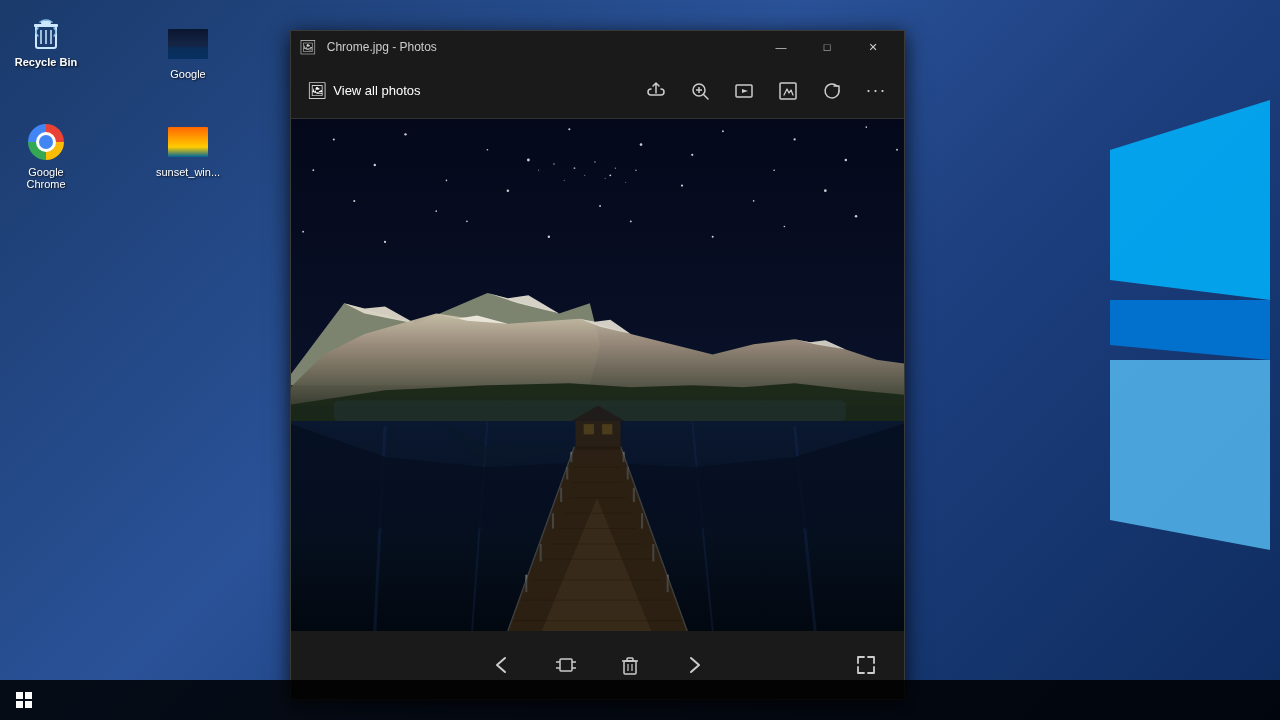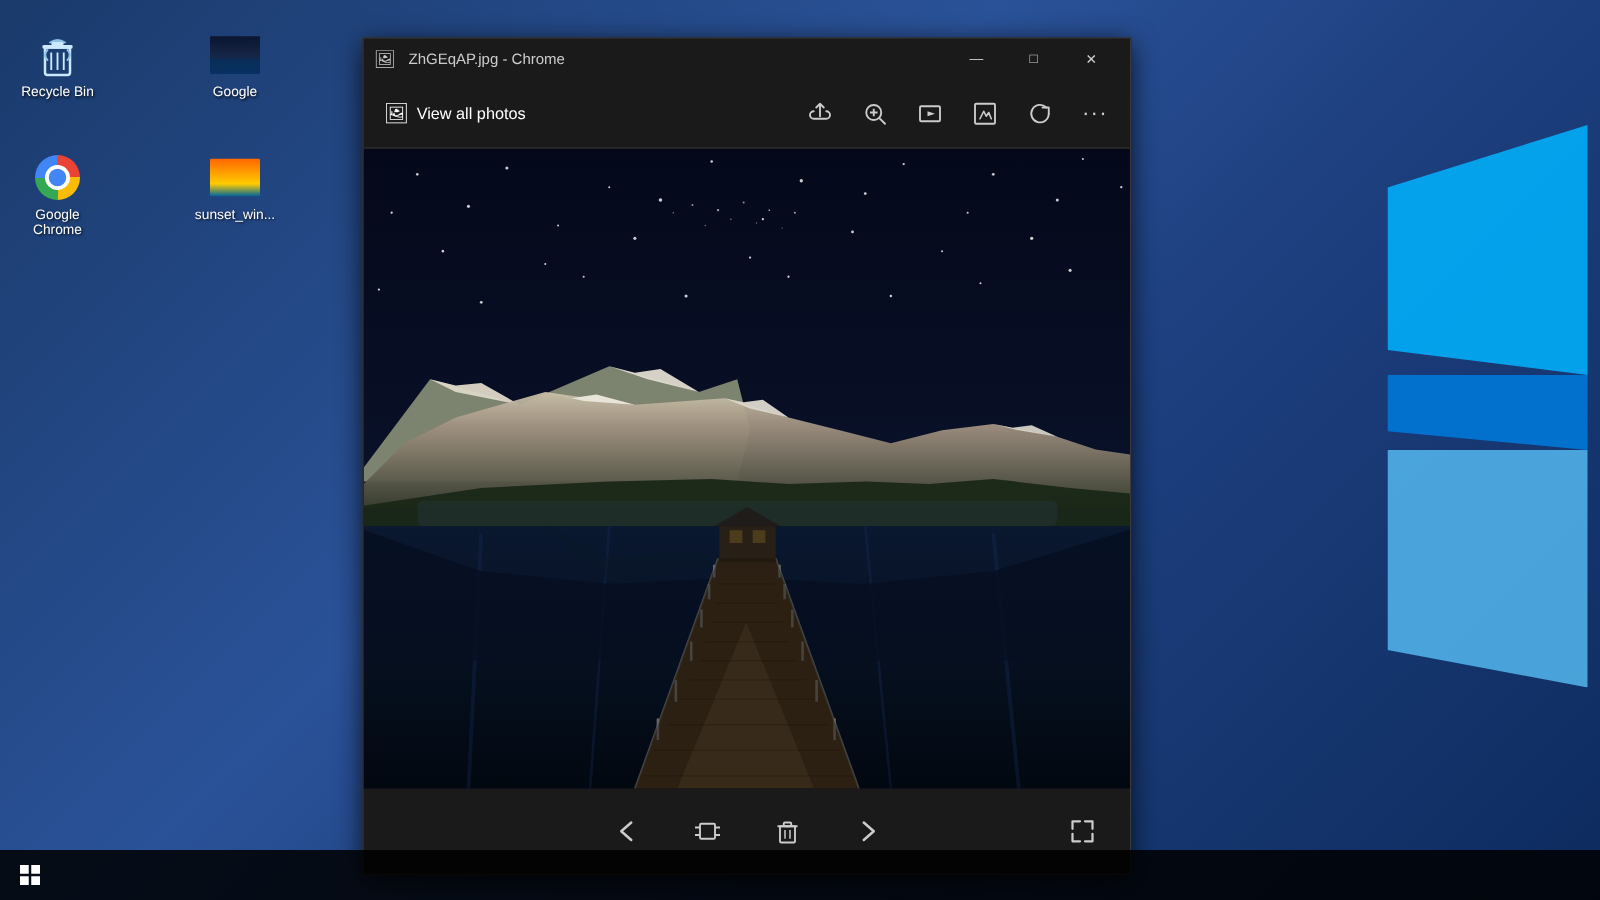--- a/index.html
+++ b/index.html
@@ -286,21 +286,21 @@
 
   <div class="win10-logo">
     <svg width="180" height="450" viewBox="0 0 180 450">
 
       <polygon points="0,50 160,0 160,200 0,180" fill="#00b4ff" opacity="0.85"></polygon>
       <polygon points="0,200 160,200 160,260 0,245" fill="#0078d7" opacity="0.9"></polygon>
       <polygon points="0,260 160,260 160,450 0,420" fill="#5cc8ff" opacity="0.75"></polygon>
     </svg>
   </div>
 
-  <div class="desktop-icon" style="top: 20px; left: 6px;">
+  <div class="desktop-icon" style="top: 8px; left: 6px; font-weight: bold;">
     <div class="icon-img">
       <svg width="36" height="36" viewBox="0 0 36 36">
 
         <rect x="8" y="12" width="20" height="22" rx="2" fill="none" stroke="#cce8ff" stroke-width="2"></rect>
         <rect x="6" y="10" width="24" height="3" rx="1" fill="#cce8ff"></rect>
         <rect x="13" y="7" width="10" height="3" rx="1" fill="#cce8ff"></rect>
         <line x1="13" y1="16" x2="13" y2="30" stroke="#cce8ff" stroke-width="1.5"></line>
         <line x1="18" y1="16" x2="18" y2="30" stroke="#cce8ff" stroke-width="1.5"></line>
         <line x1="23" y1="16" x2="23" y2="30" stroke="#cce8ff" stroke-width="1.5"></line>
 
@@ -331,21 +331,21 @@
       <div class="chrome-icon"></div>
     </div>
     <div class="icon-label">Google Chrome</div>
   </div>
 
   <div class="photos-window">
 
     <div class="title-bar">
 
       <span style="color:#ccc; font-size:14px; margin-right:6px;">🖼</span>
-      <span class="title-bar-title">ZhGEqAP.jpg - Chrome</span>
+      <span class="title-bar-title">Chrome.jpg - Photos</span>
       <div class="title-bar-controls">
         <button class="title-btn">—</button>
         <button class="title-btn">□</button>
         <button class="title-btn close">✕</button>
       </div>
     </div>
 
     <div class="toolbar">
       <div class="view-all-btn">
         <span style="font-size:16px;">🖼</span>

